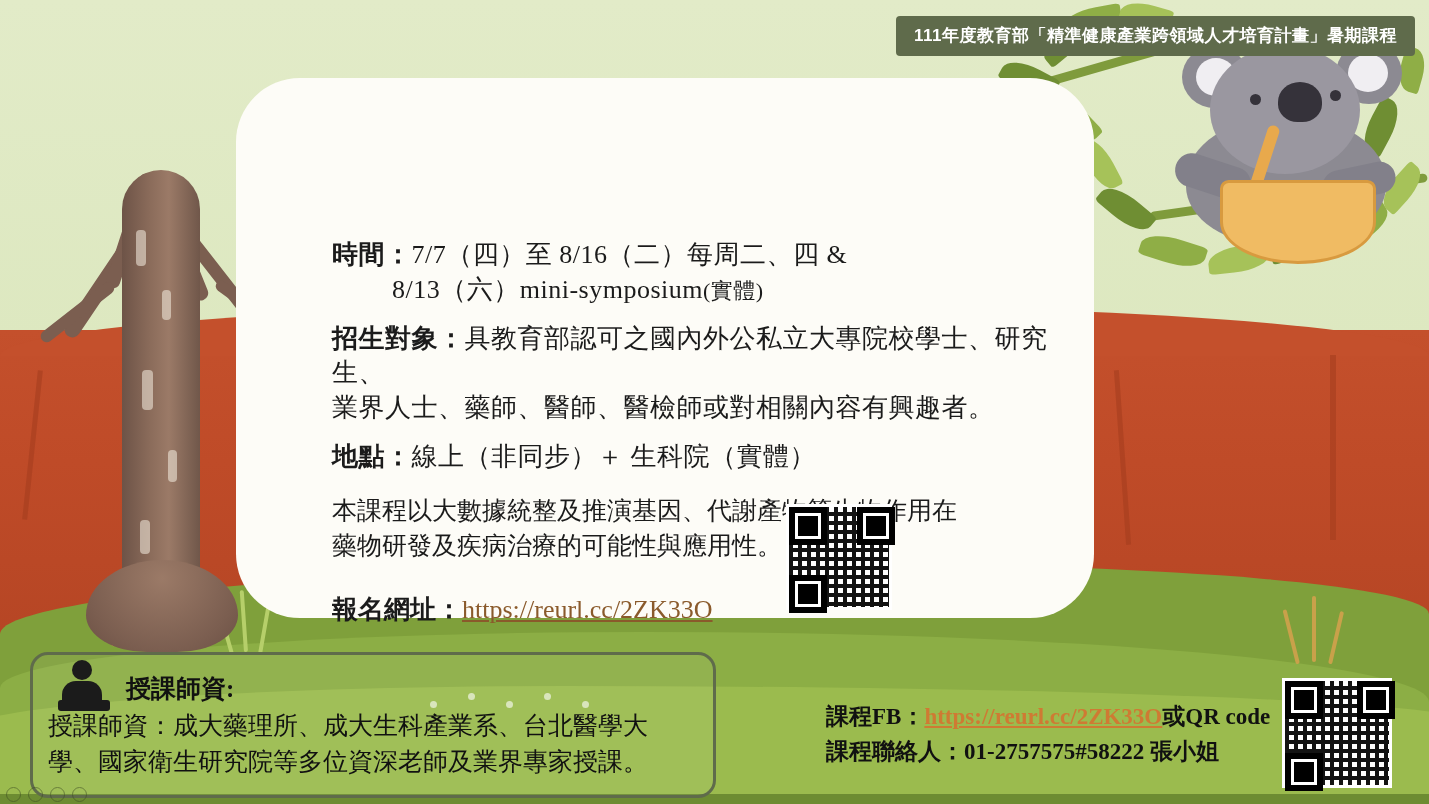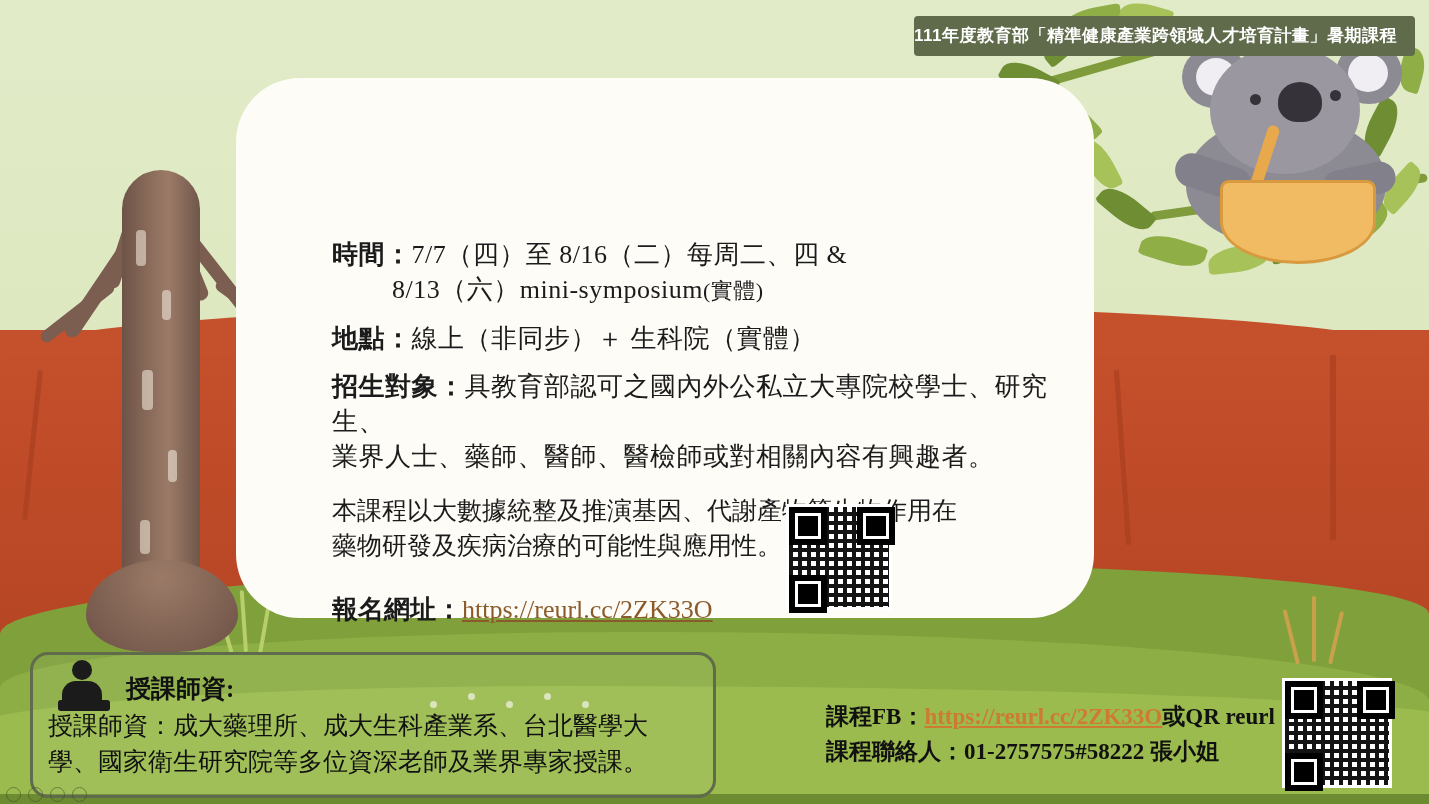--- a/index.html
+++ b/index.html
@@ -185,21 +185,21 @@
   
   .ribbon {
     position: absolute;
     right: 14px; top: 16px;
     background: #5f6b4b;
     color: #ffffff;
     font-family: "Liberation Sans", sans-serif;
     font-weight: bold;
     font-size: 17px;
     letter-spacing: .5px;
-    padding: 8px 18px 9px 0;
+    padding: 8px 18px 9px 18px;
     border-radius: 4px;
     white-space: nowrap;
   }
 
   
   .logos {
     position: absolute;
     left: 8px; top: 6px;
     display: flex;
     align-items: center;
@@ -515,26 +515,26 @@
 
 
 
   <div class="body-block">
     <div class="row">
       <b>時間：</b><span>7/7（四）至 8/16（二）每周二、四 &amp;</span><br>
       <span class="indent">8/13（六）mini-symposium</span><span class="small">(實體)</span>
     </div>
 
     <div class="row">
-      <b>地點：</b><span>線上（非同步）＋ 生科院（實體）</span>
-    </div>
-
-    <div class="row">
       <b>招生對象：</b><span>具教育部認可之國內外公私立大專院校學士、研究生、</span><br>
       <span>業界人士、藥師、醫師、醫檢師或對相關內容有興趣者。</span>
+    </div>
+
+    <div class="row">
+      <b>地點：</b><span>線上（非同步）＋ 生科院（實體）</span>
     </div>
 
     <div class="desc">本課程以大數據統整及推演基因、代謝產物等生物作用在藥物研發及疾病治療的可能性與應用性。</div>
 
     <div class="signup">
       <b>報名網址：</b><a href="#">https://reurl.cc/2ZK33O</a>
     </div>
   </div>
 
   <div class="qr qr-main">
@@ -555,21 +555,21 @@
   <div class="teacher-icon">
     <div class="ti-head"></div>
     <div class="ti-body"></div>
     <div class="ti-desk"></div>
   </div>
   <div class="teacher-title">授課師資:</div>
   <div class="teacher-body">授課師資：成大藥理所、成大生科產業系、台北醫學大學、國家衛生研究院等多位資深老師及業界專家授課。</div>
 
   <div class="contact">
     <div>
-      <span>課程FB：</span><a href="#" class="fb-link">https://reurl.cc/2ZK33O</a><span>或QR reurl</span>
+      <span>課程FB：</span><a href="#" class="fb-link">https://reurl.cc/2ZK33O</a><span>或QR code</span>
     </div>
     <div>
       <span>課程聯絡人：</span><span>01-2757575#58222 張小姐</span>
     </div>
   </div>
 
   <div class="dot-deco" style="left:430px; bottom:96px;"></div>
   <div class="dot-deco" style="left:468px; bottom:104px;"></div>
   <div class="dot-deco" style="left:506px; bottom:96px;"></div>
   <div class="dot-deco" style="left:544px; bottom:104px;"></div>

